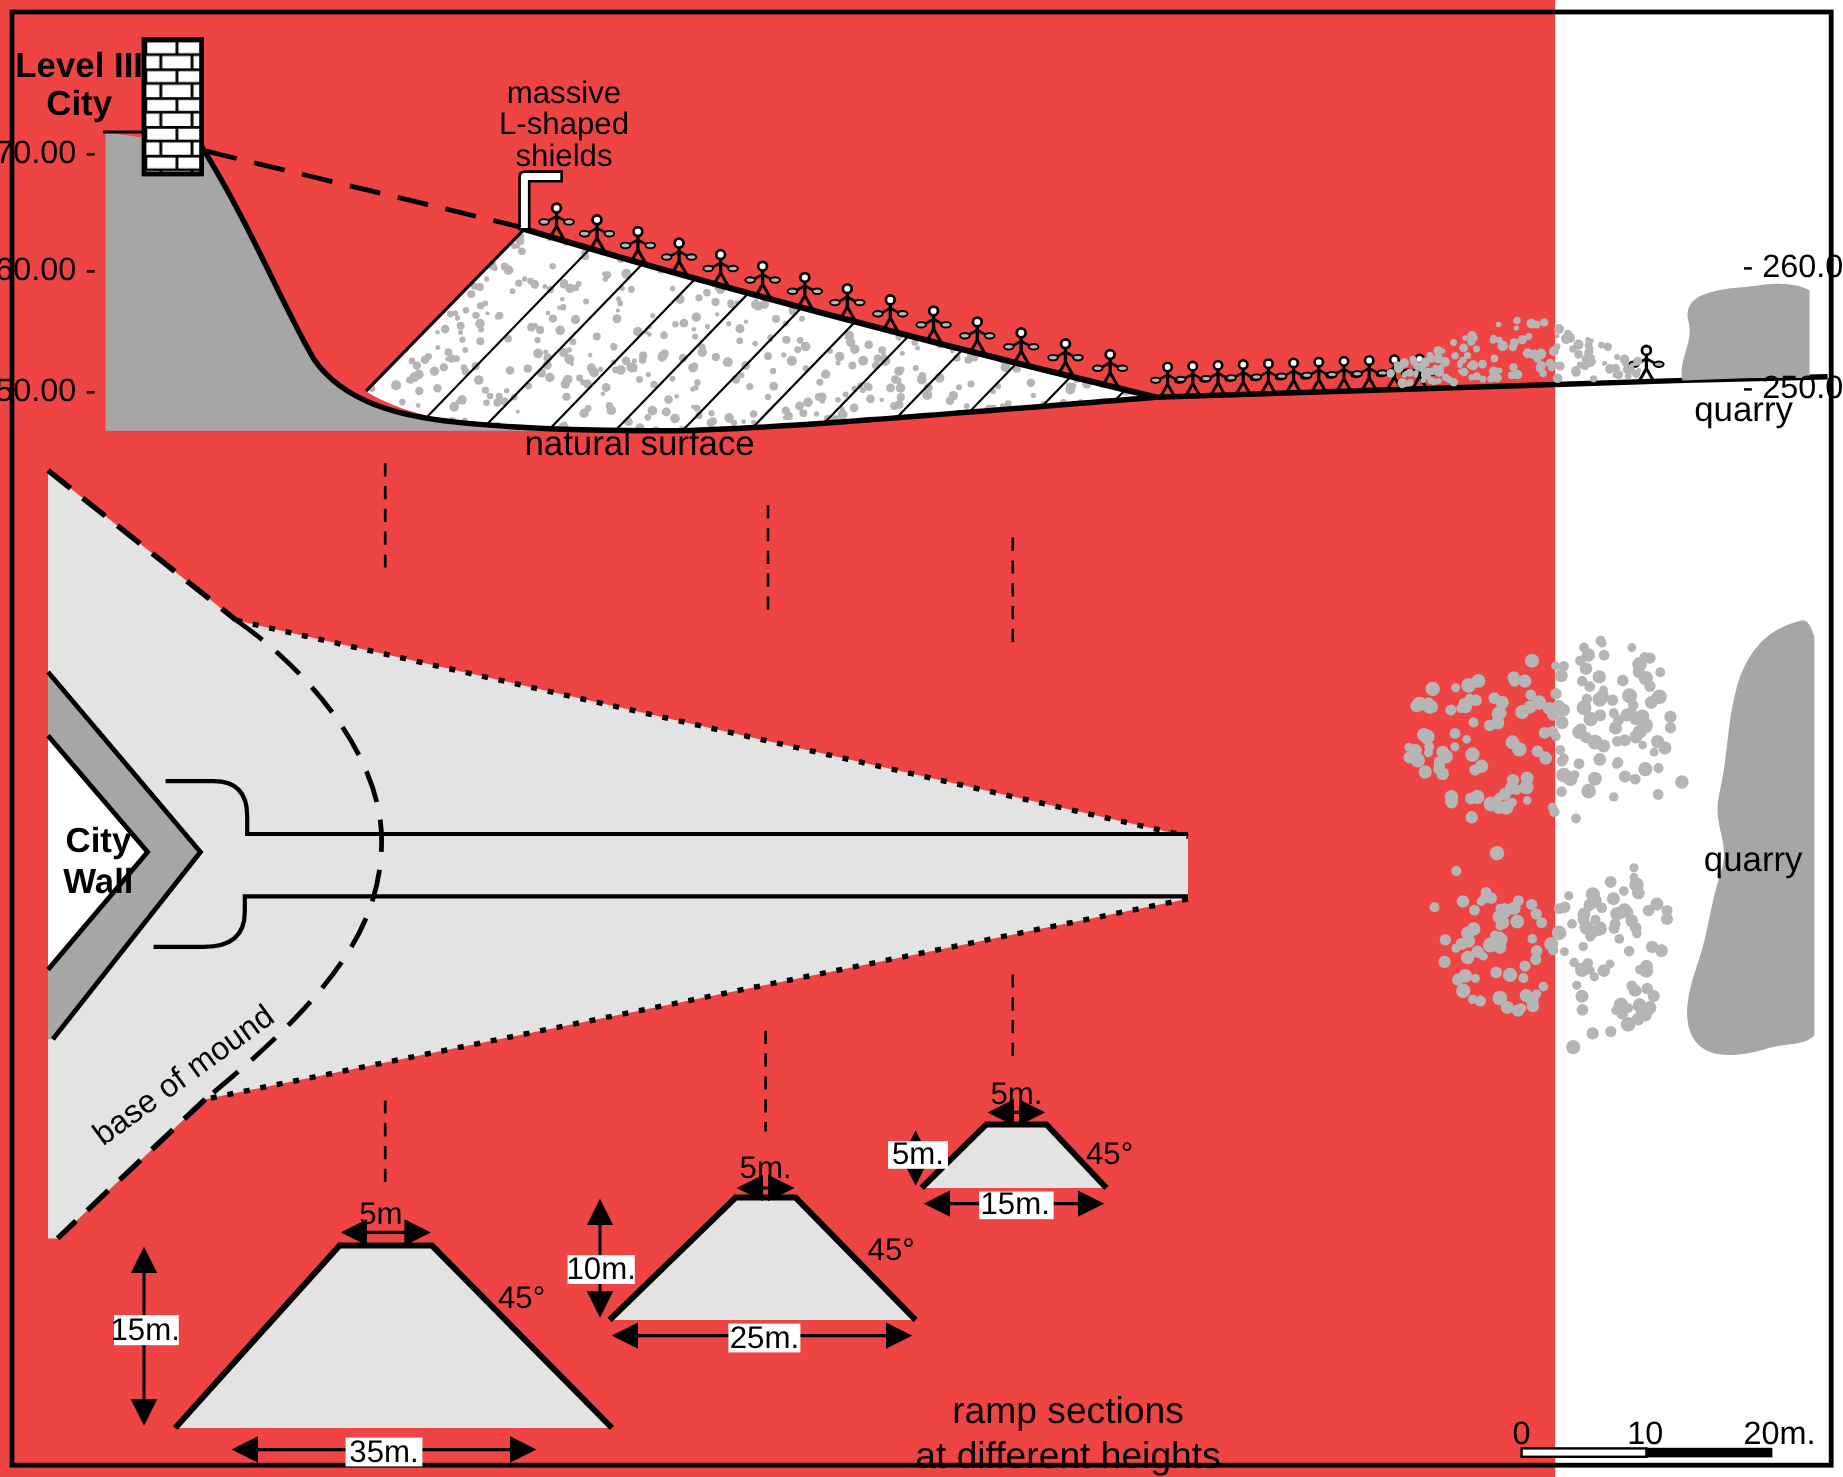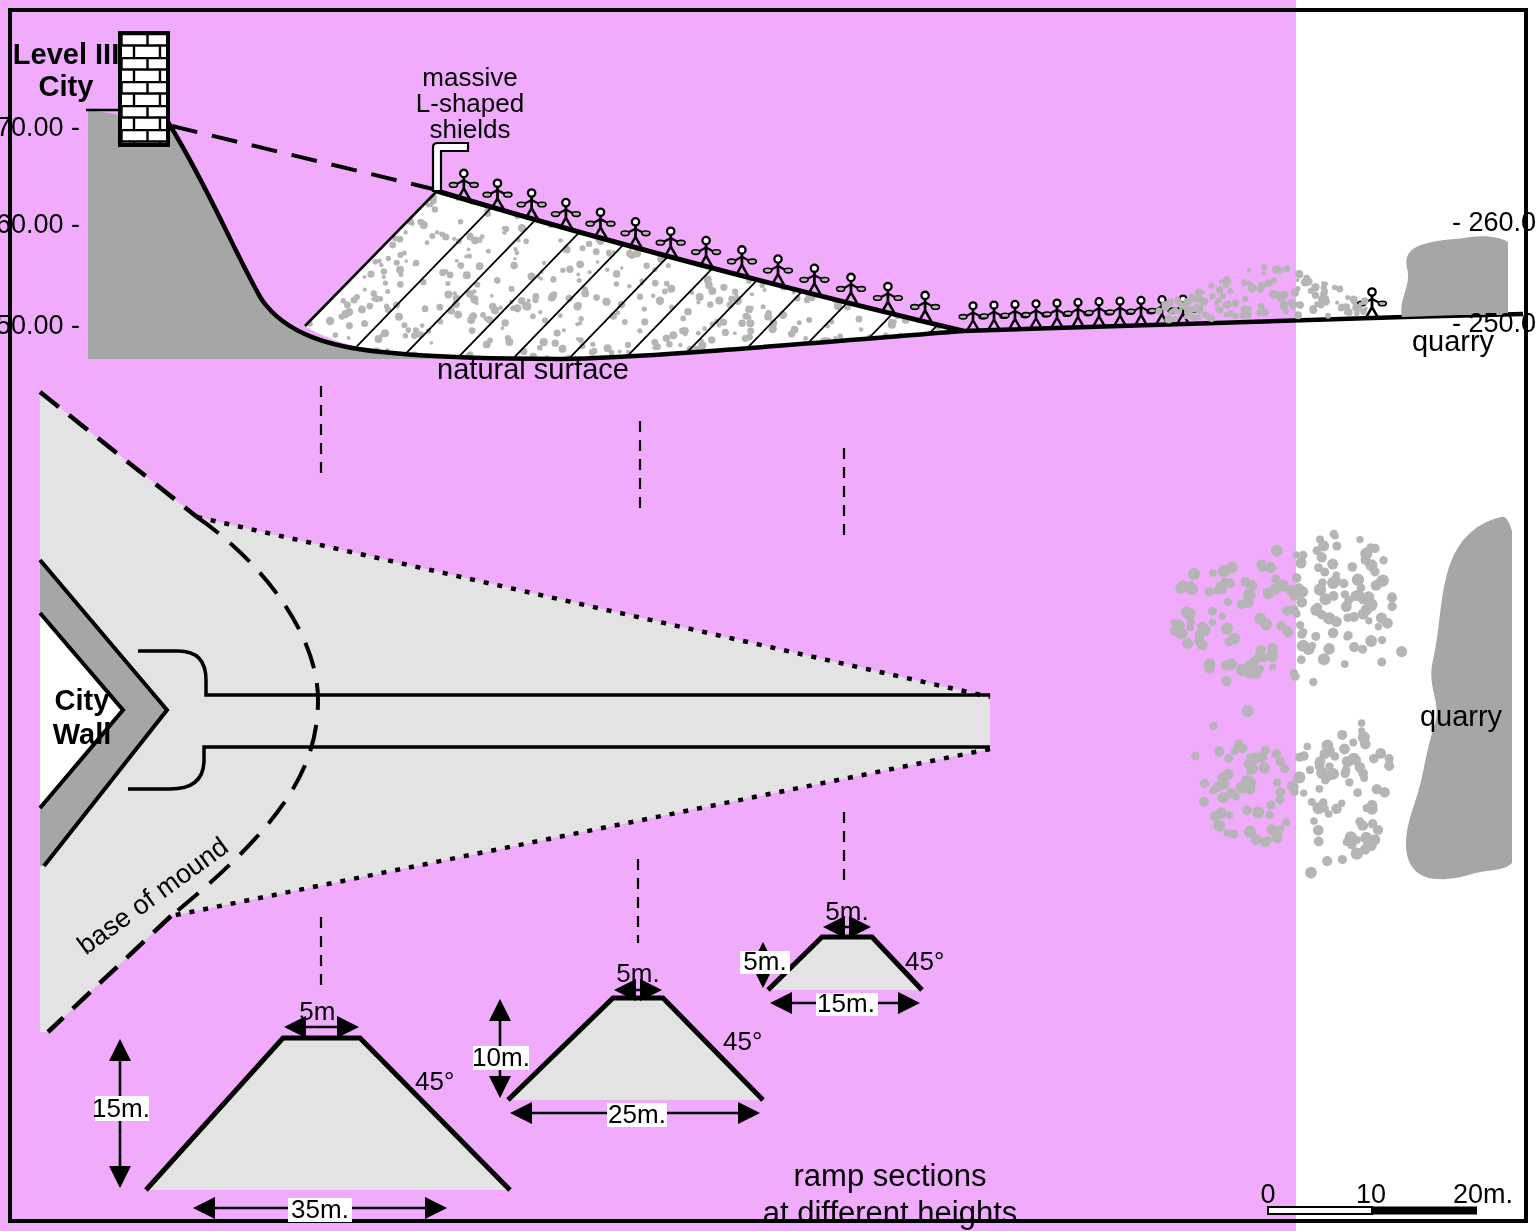--- a/index.html
+++ b/index.html
@@ -1,16 +1,16 @@
 <!DOCTYPE html>
 <html><head>
 <meta charset="utf-8">
 <style>
   html,body{margin:0;padding:0;background:#ffffff;}
-  .stage{position:relative;width:1296px;height:1231px;background:#f0abfc;
+  .stage{position:relative;width:1296px;height:1231px;background:#ef4444;
          font-family:"Liberation Sans", sans-serif;}
   svg text{font-family:"Liberation Sans", sans-serif;fill:#000;}
   .lbl{font-size:26px;}
   .lbl27{font-size:27px;}
   .lbl29{font-size:29px;}
   .lbl31{font-size:31px;}
   .bold{font-weight:bold;}
 </style>
 </head>
 <body>

